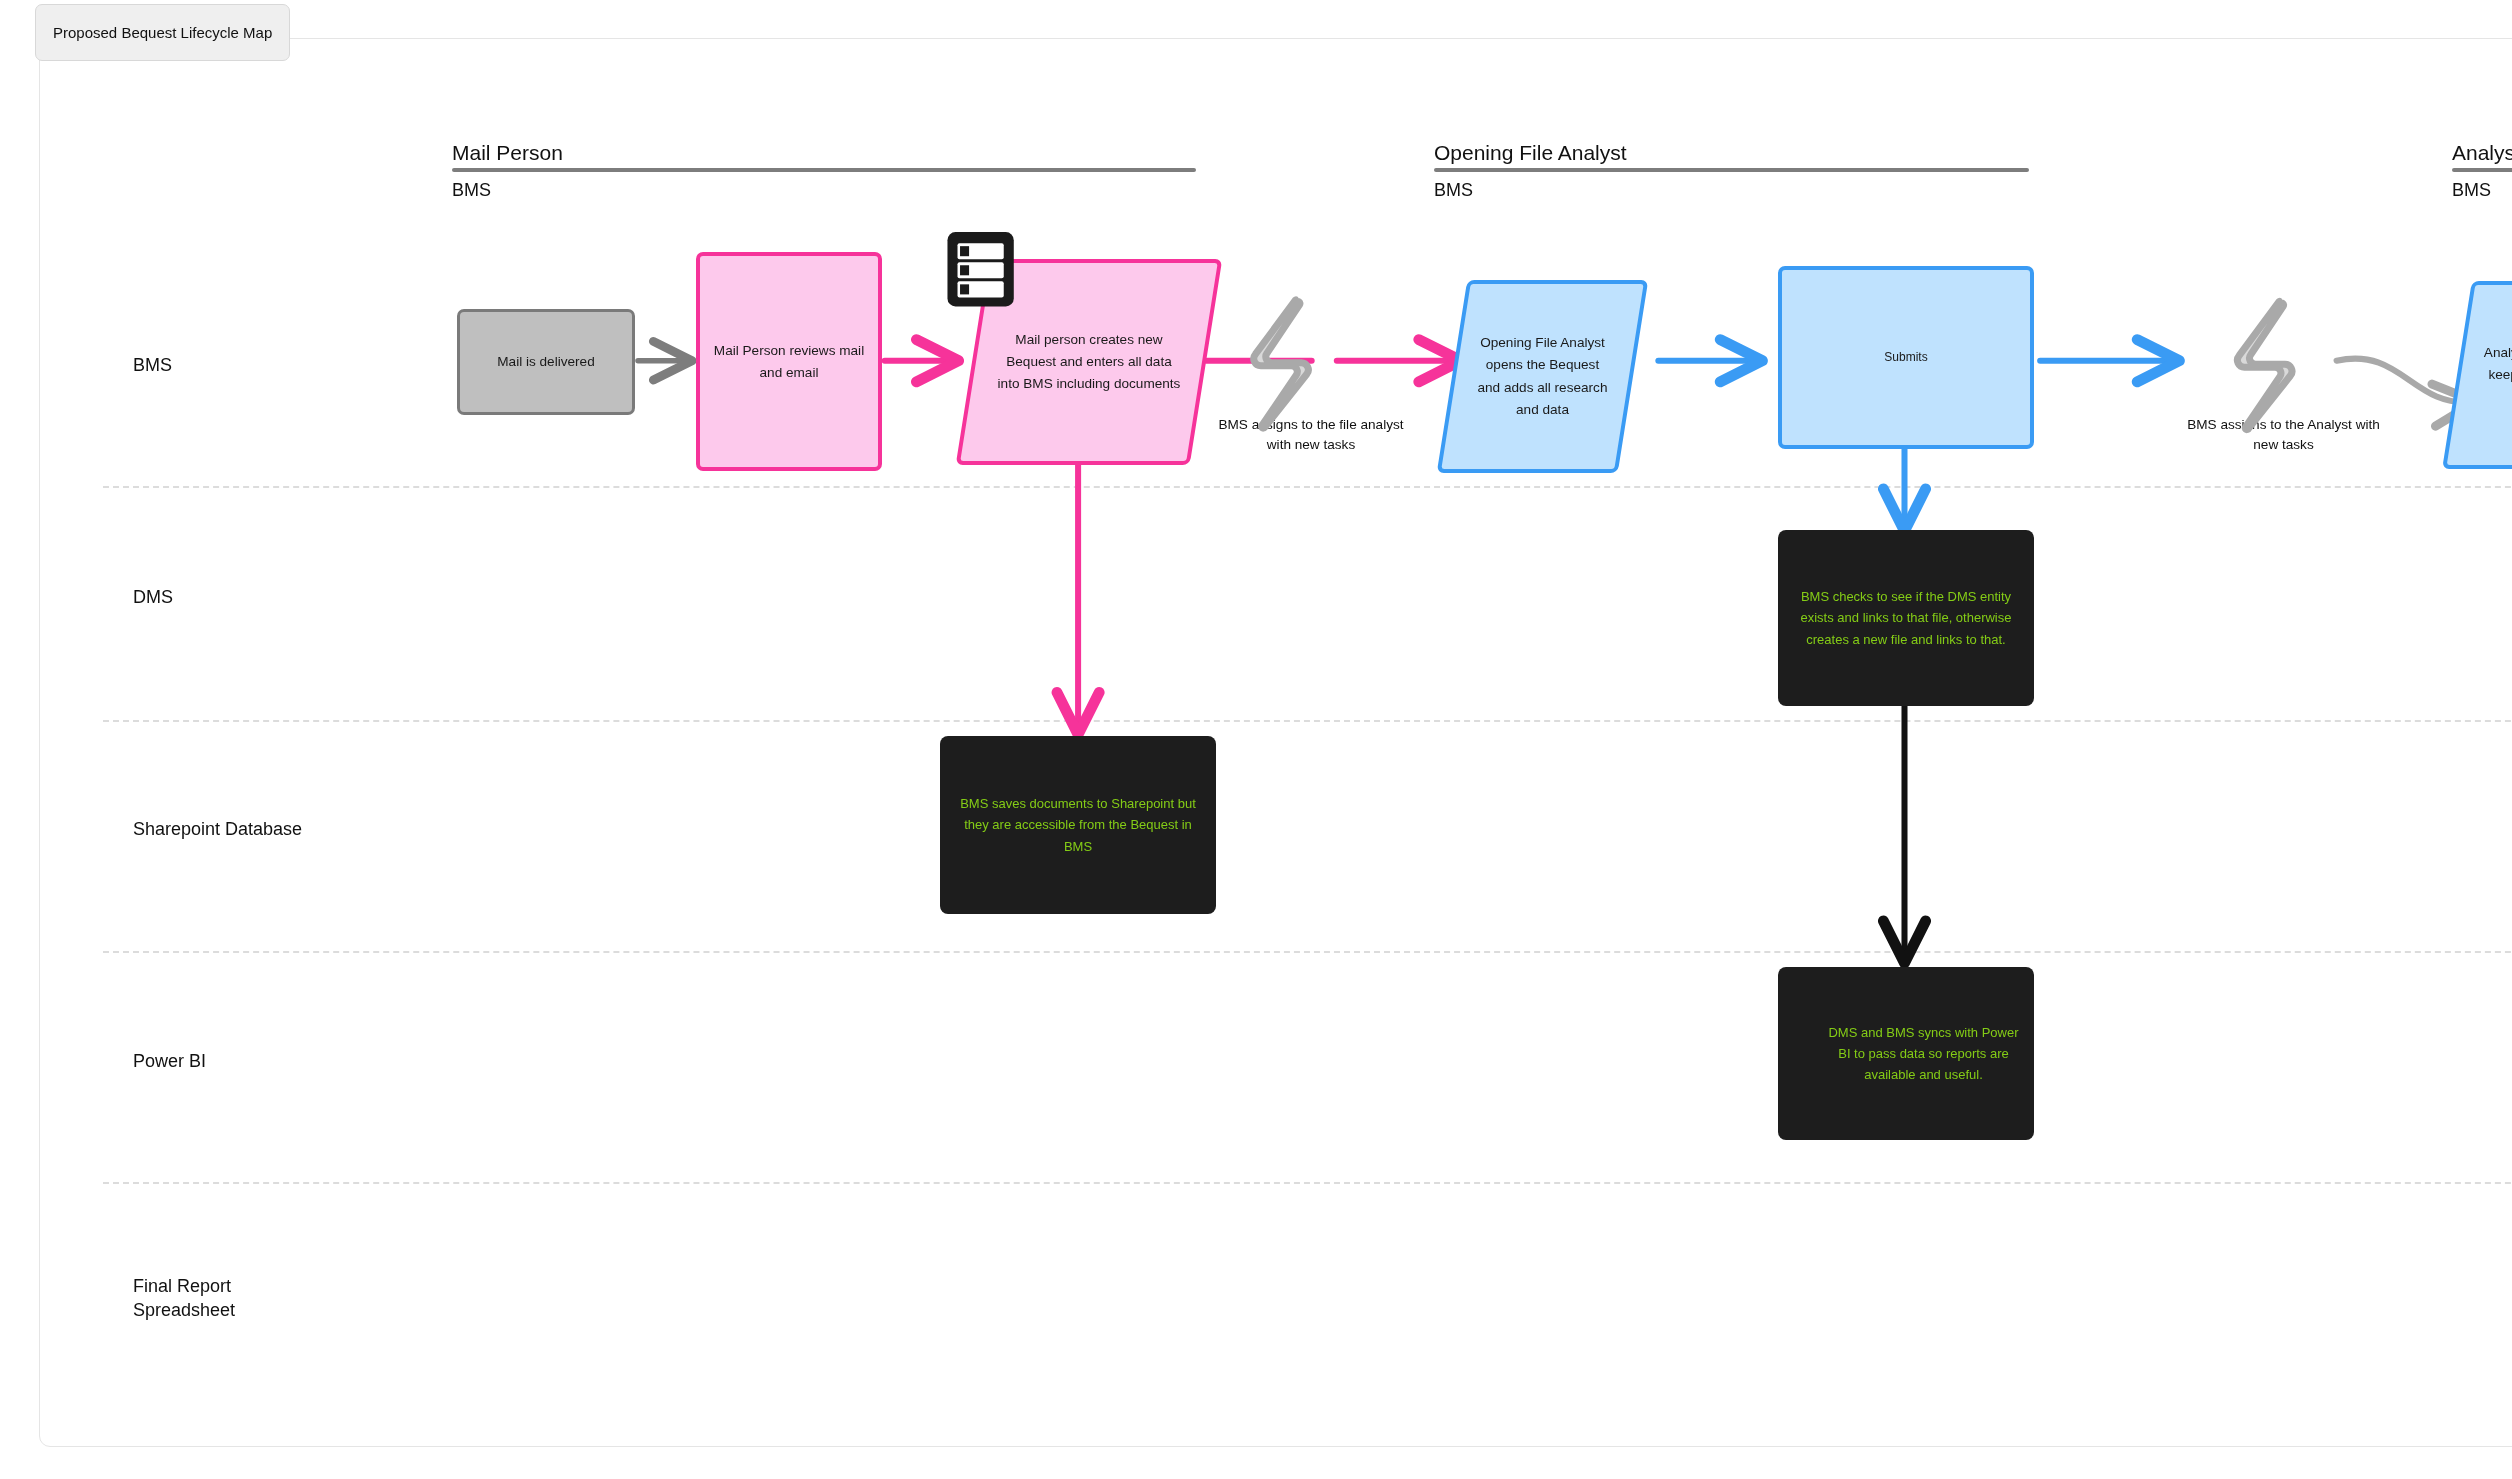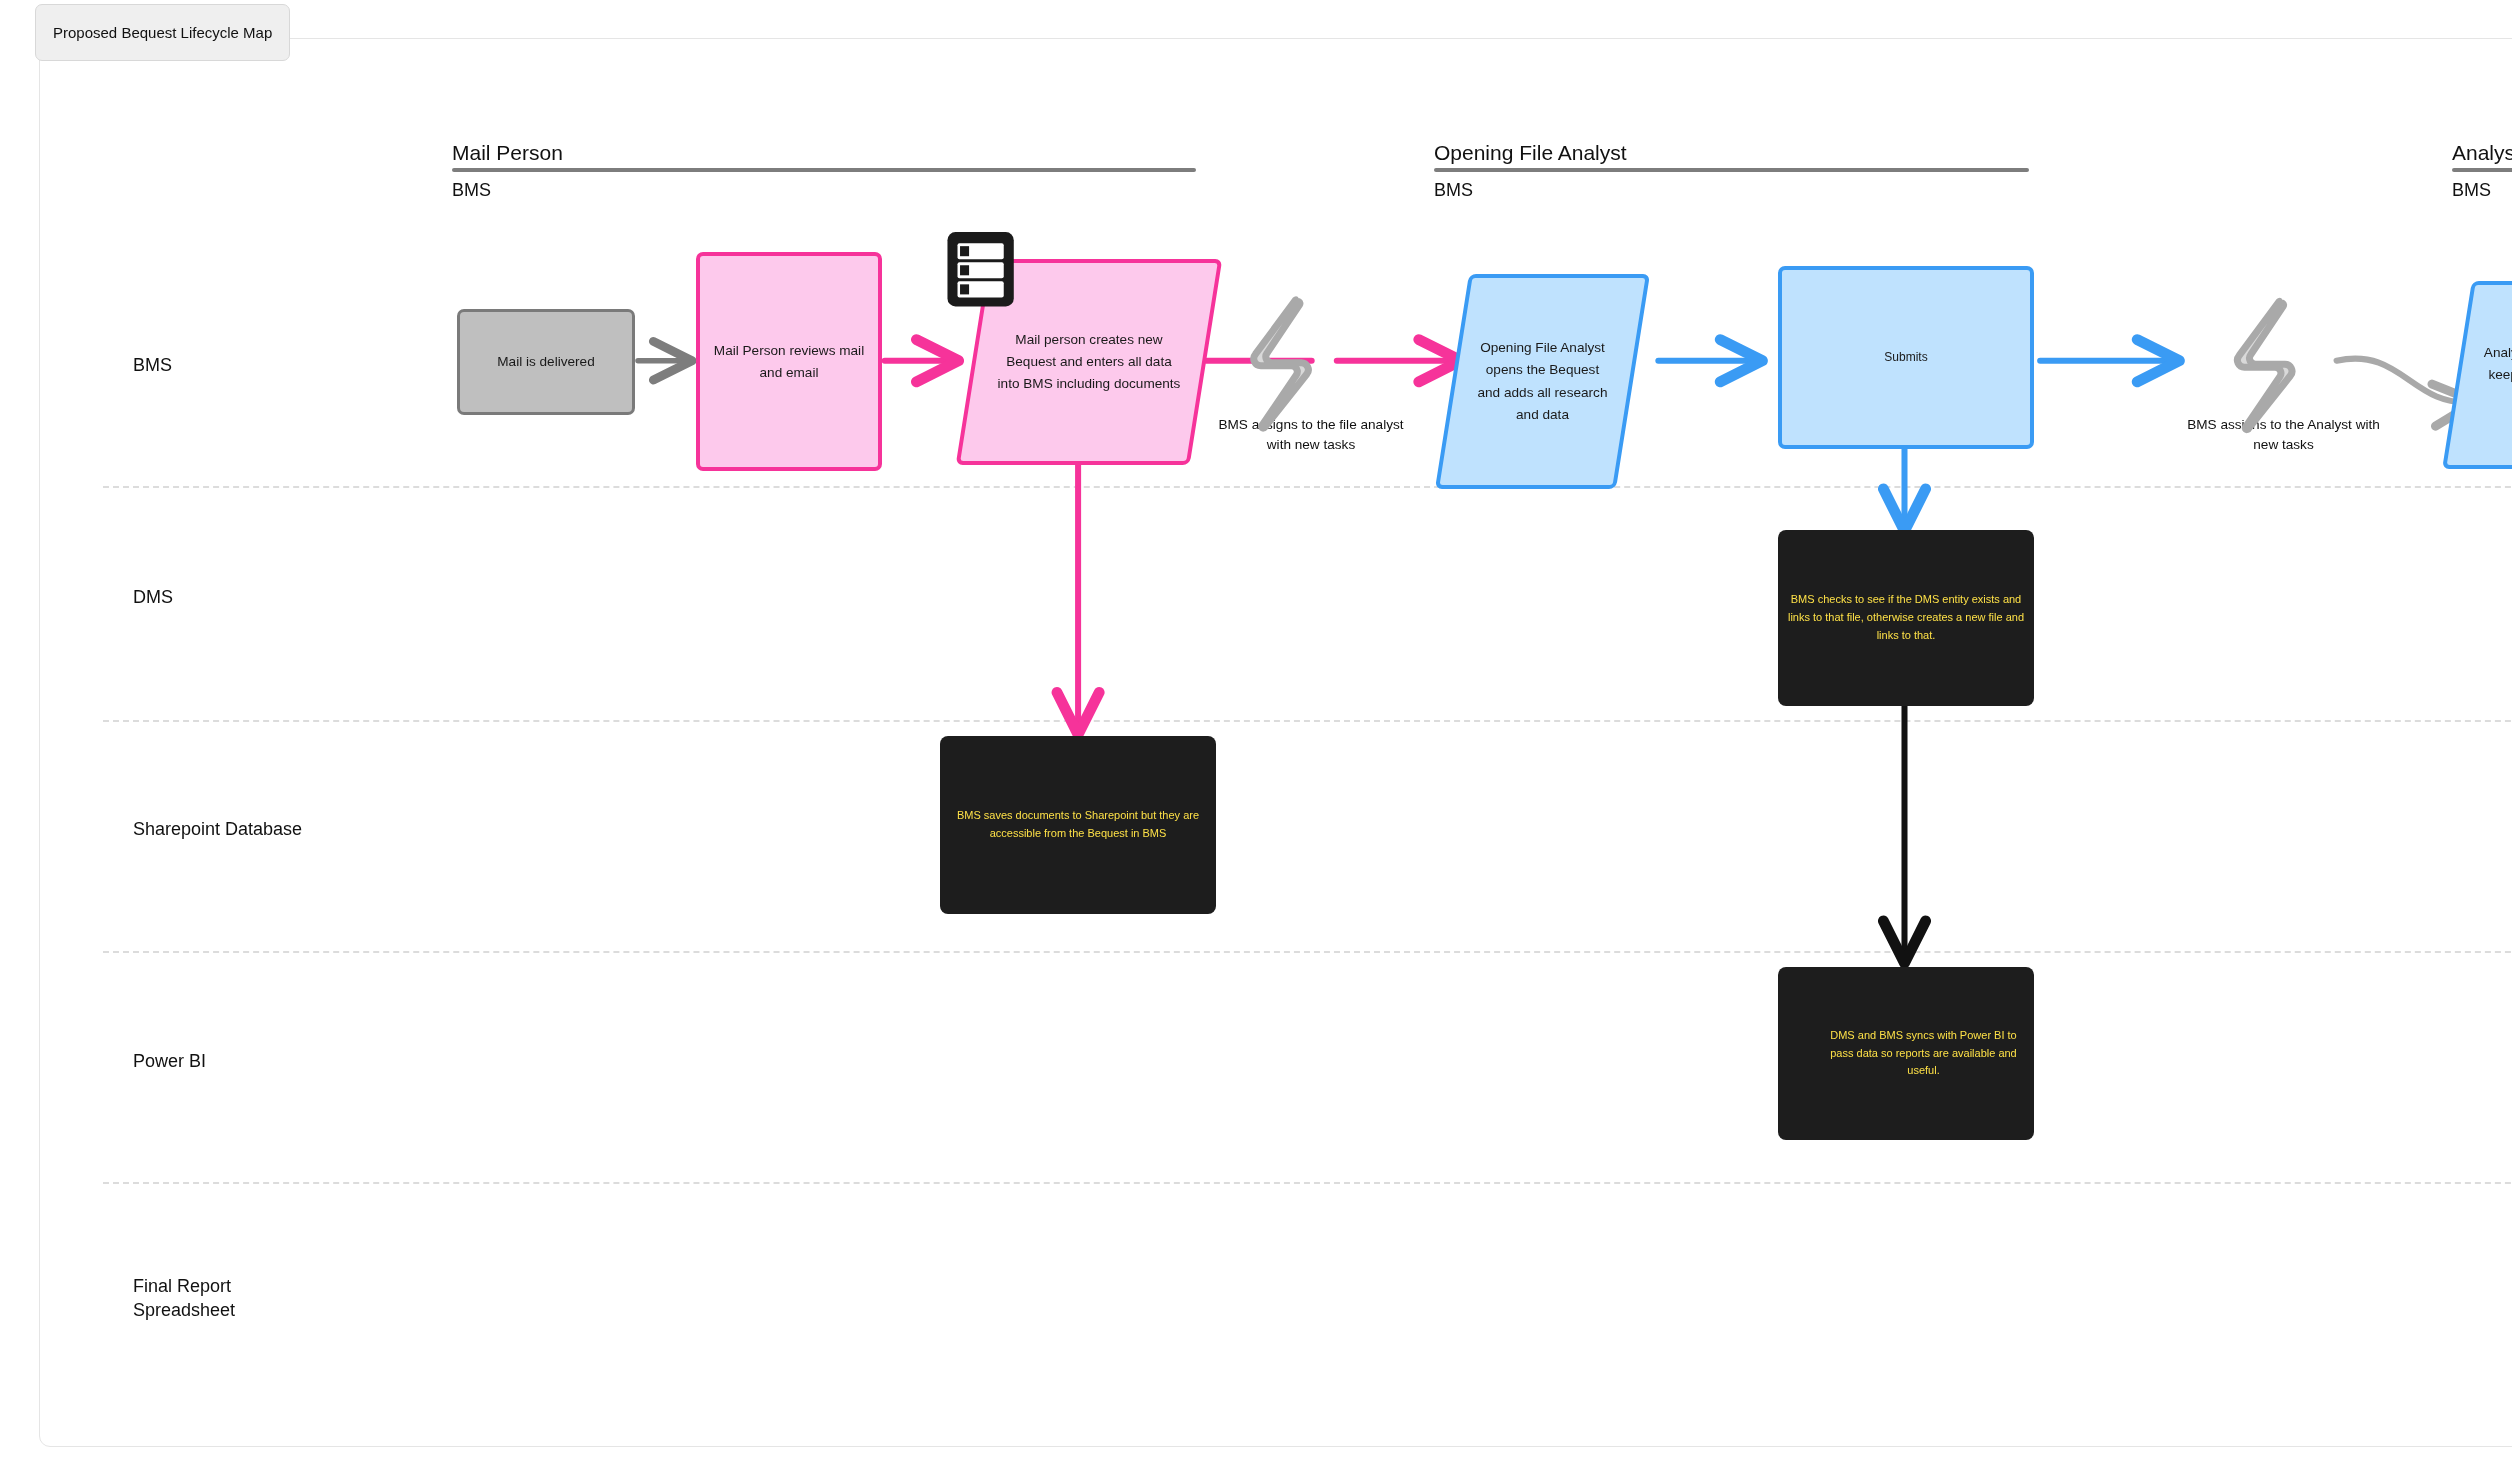--- a/index.html
+++ b/index.html
@@ -99,22 +99,22 @@
     border-radius:7px;
   }
   .n-blue{
     background:#bfe2fe;
     border:4px solid #3a9bf4;
     border-radius:7px;
   }
   .n-black{
     background:#1d1d1d;
     border-radius:8px;
-    color:#fde047;
-    font-size:11px;
+    color:#84cc16;
+    font-size:13px;
     line-height:1.62;
   }
 
   
   .skew-wrap{position:absolute; z-index:20;}
   .skew-wrap .skin{
     position:absolute; inset:0;
     box-sizing:border-box;
     transform:skewX(-9deg);
     border-radius:7px;
@@ -265,21 +265,21 @@
 
   <div class="node n-pink" style="left:696px; top:252px; width:186px; height:219px;">
     <span>Mail Person reviews mail and email</span>
   </div>
 
   <div class="skew-wrap" style="left:972px; top:259px; width:234px; height:206px;">
     <div class="skin pink"></div>
     <div class="txt">Mail person creates new Bequest and enters all data into BMS including documents</div>
   </div>
 
-  <div class="skew-wrap" style="left:1452px; top:274px; width:181px; height:215px;">
+  <div class="skew-wrap" style="left:1452px; top:280px; width:181px; height:193px;">
     <div class="skin blue"></div>
     <div class="txt">Opening File Analyst opens the Bequest and adds all research and data</div>
   </div>
 
   <div class="node n-blue" style="left:1778px; top:266px; width:256px; height:183px; font-size:12px;">
     <span>Submits</span>
   </div>
 
   <div class="skew-wrap" style="left:2457px; top:281px; width:226px; height:188px;">
     <div class="skin blue"></div>

